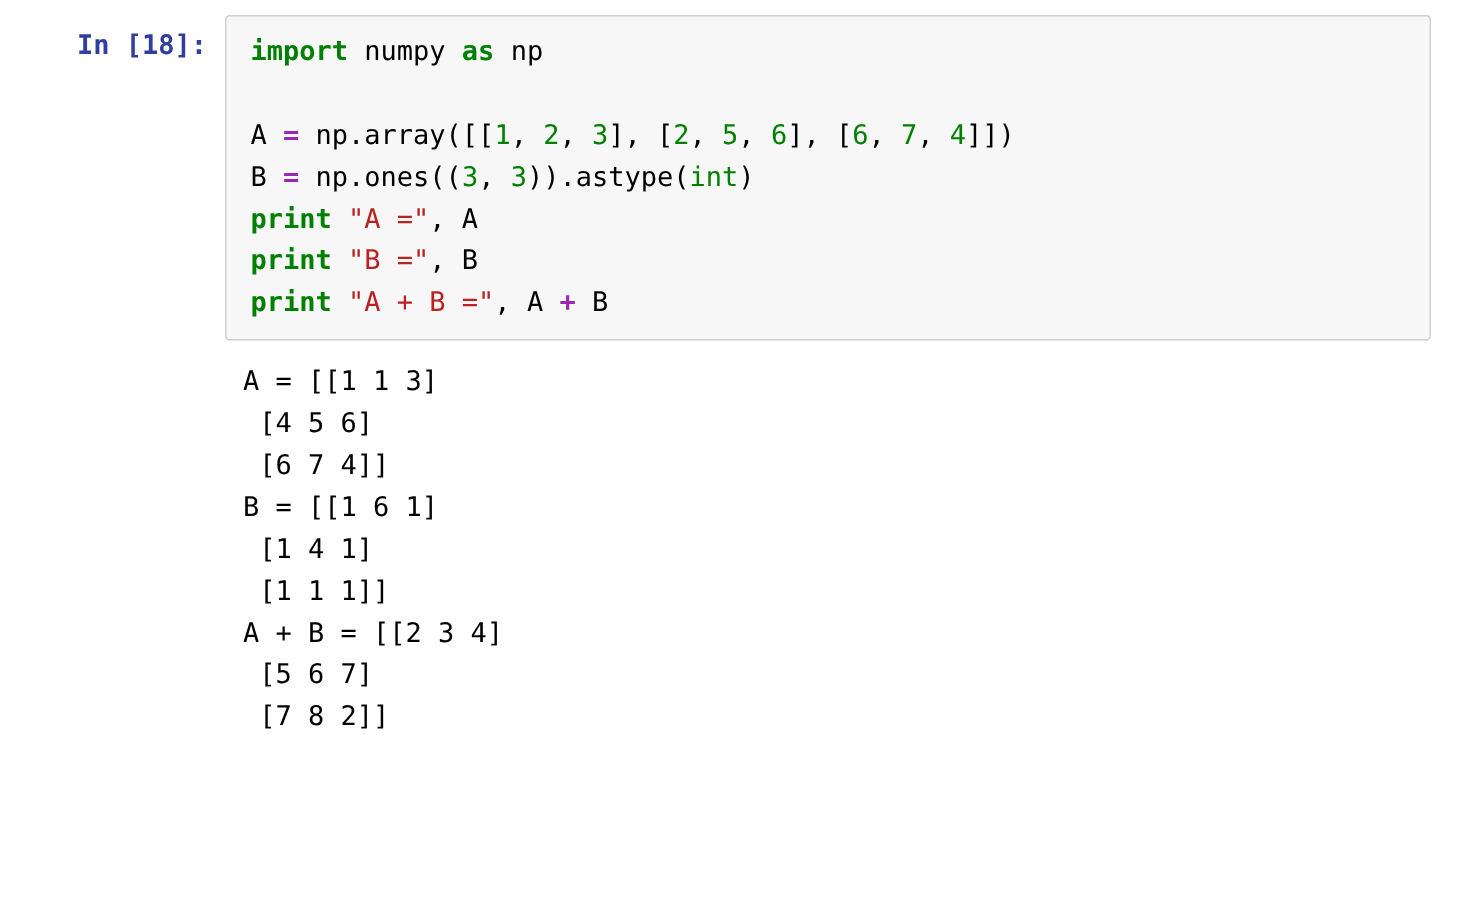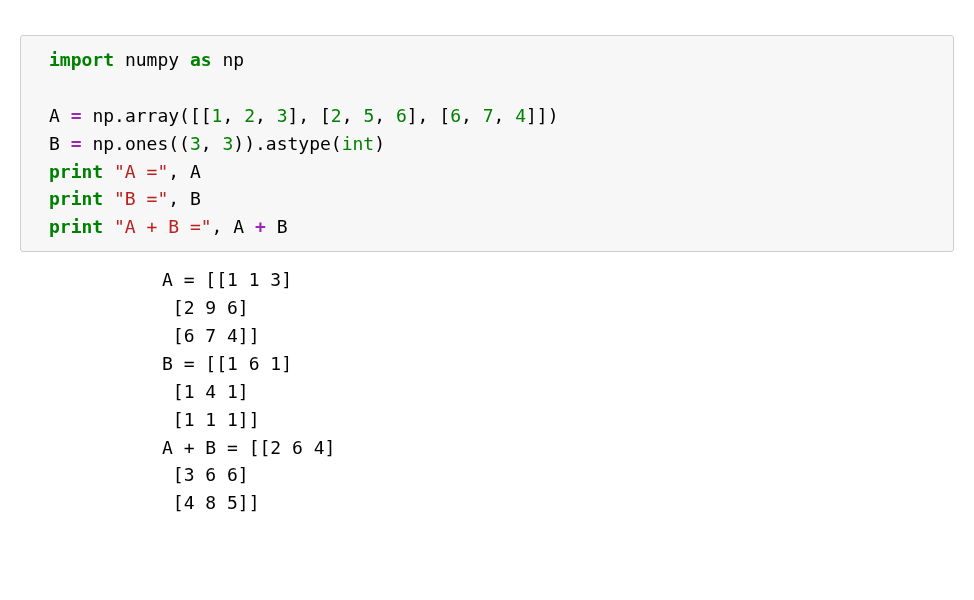--- a/index.html
+++ b/index.html
@@ -21,25 +21,24 @@
     color: #303F9F;
     font-weight: bold;
     white-space: nowrap;
     box-sizing: border-box;
   }
   .input-area {
     flex: 1;
     background: #f7f7f7;
     border: 1px solid #cfcfcf;
     border-radius: 3px;
-    padding: 10px 28px;
+    padding: 10px 16px;
     line-height: 1.55;
     white-space: pre;
     box-sizing: border-box;
-    margin-top: 25px;
   }
   .output-row {
     display: flex;
     align-items: flex-start;
     margin-top: 14px;
   }
   .out-spacer {
     flex: 0 0 130px;
   }
   .output-area {
@@ -54,33 +53,34 @@
   .op  { color: #9C27B0; font-weight: bold; }   
   .num { color: #008000; }                      
   .str { color: #BA2121; }                      
   .bi  { color: #008000; }                      
   .plain { color: #000000; }
 </style>
 </head>
 <body>
 
 <div class="cell">
+  <div class="prompt">In [18]:</div>
   <div class="input-area"><span class="kw">import</span><span class="plain"> </span><span class="plain">numpy</span><span class="plain"> </span><span class="kw">as</span><span class="plain"> </span><span class="plain">np</span>
 
 <span class="plain">A</span><span class="plain"> </span><span class="op">=</span><span class="plain"> </span><span class="plain">np.array([[</span><span class="num">1</span><span class="plain">, </span><span class="num">2</span><span class="plain">, </span><span class="num">3</span><span class="plain">], [</span><span class="num">2</span><span class="plain">, </span><span class="num">5</span><span class="plain">, </span><span class="num">6</span><span class="plain">], [</span><span class="num">6</span><span class="plain">, </span><span class="num">7</span><span class="plain">, </span><span class="num">4</span><span class="plain">]])</span>
 <span class="plain">B</span><span class="plain"> </span><span class="op">=</span><span class="plain"> </span><span class="plain">np.ones((</span><span class="num">3</span><span class="plain">, </span><span class="num">3</span><span class="plain">)).astype(</span><span class="bi">int</span><span class="plain">)</span>
 <span class="kw">print</span><span class="plain"> </span><span class="str">"A ="</span><span class="plain">, </span><span class="plain">A</span>
 <span class="kw">print</span><span class="plain"> </span><span class="str">"B ="</span><span class="plain">, </span><span class="plain">B</span>
 <span class="kw">print</span><span class="plain"> </span><span class="str">"A + B ="</span><span class="plain">, </span><span class="plain">A</span><span class="plain"> </span><span class="op">+</span><span class="plain"> </span><span class="plain">B</span></div>
 </div>
 
 <div class="output-row">
   <div class="out-spacer"></div>
   <div class="output-area"><span>A = [[1 1 3]</span>
-<span> [2 9 6]</span>
+<span> [4 5 6]</span>
 <span> [6 7 4]]</span>
 <span>B = [[1 6 1]</span>
 <span> [1 4 1]</span>
 <span> [1 1 1]]</span>
-<span>A + B = [[2 6 4]</span>
-<span> [3 6 6]</span>
-<span> [4 8 5]]</span></div>
+<span>A + B = [[2 3 4]</span>
+<span> [5 6 7]</span>
+<span> [7 8 2]]</span></div>
 </div>
 
 </body></html>

